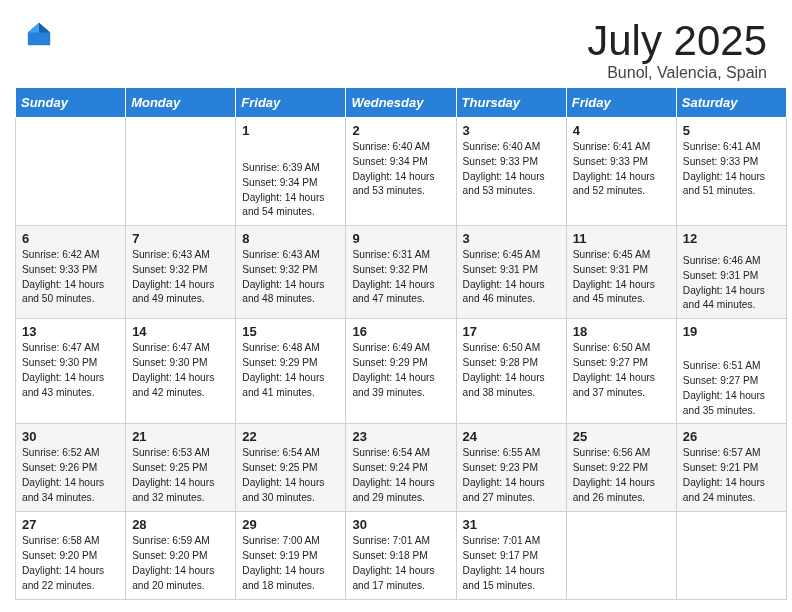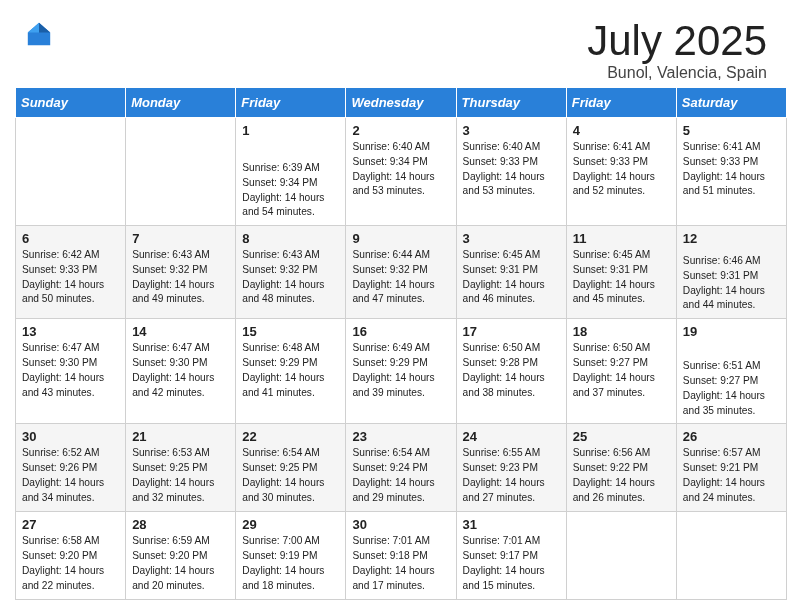--- a/index.html
+++ b/index.html
@@ -168,21 +168,21 @@
 Daylight: 14 hours and 49 minutes.</div>
         </td>
         <td>
           <div class="day-num">8</div>
           <div class="day-info" style="white-space: pre-line;">Sunrise: 6:43 AM
 Sunset: 9:32 PM
 Daylight: 14 hours and 48 minutes.</div>
         </td>
         <td>
           <div class="day-num">9</div>
-          <div class="day-info" style="white-space: pre-line;">Sunrise: 6:44 AM
+          <div class="day-info" style="white-space: pre-line;">Sunrise: 6:31 AM
 Sunset: 9:32 PM
 Daylight: 14 hours and 47 minutes.</div>
         </td>
         <td>
           <div class="day-num">3</div>
           <div class="day-info" style="white-space: pre-line;">Sunrise: 6:45 AM
 Sunset: 9:31 PM
 Daylight: 14 hours and 46 minutes.</div>
         </td>
         <td>

